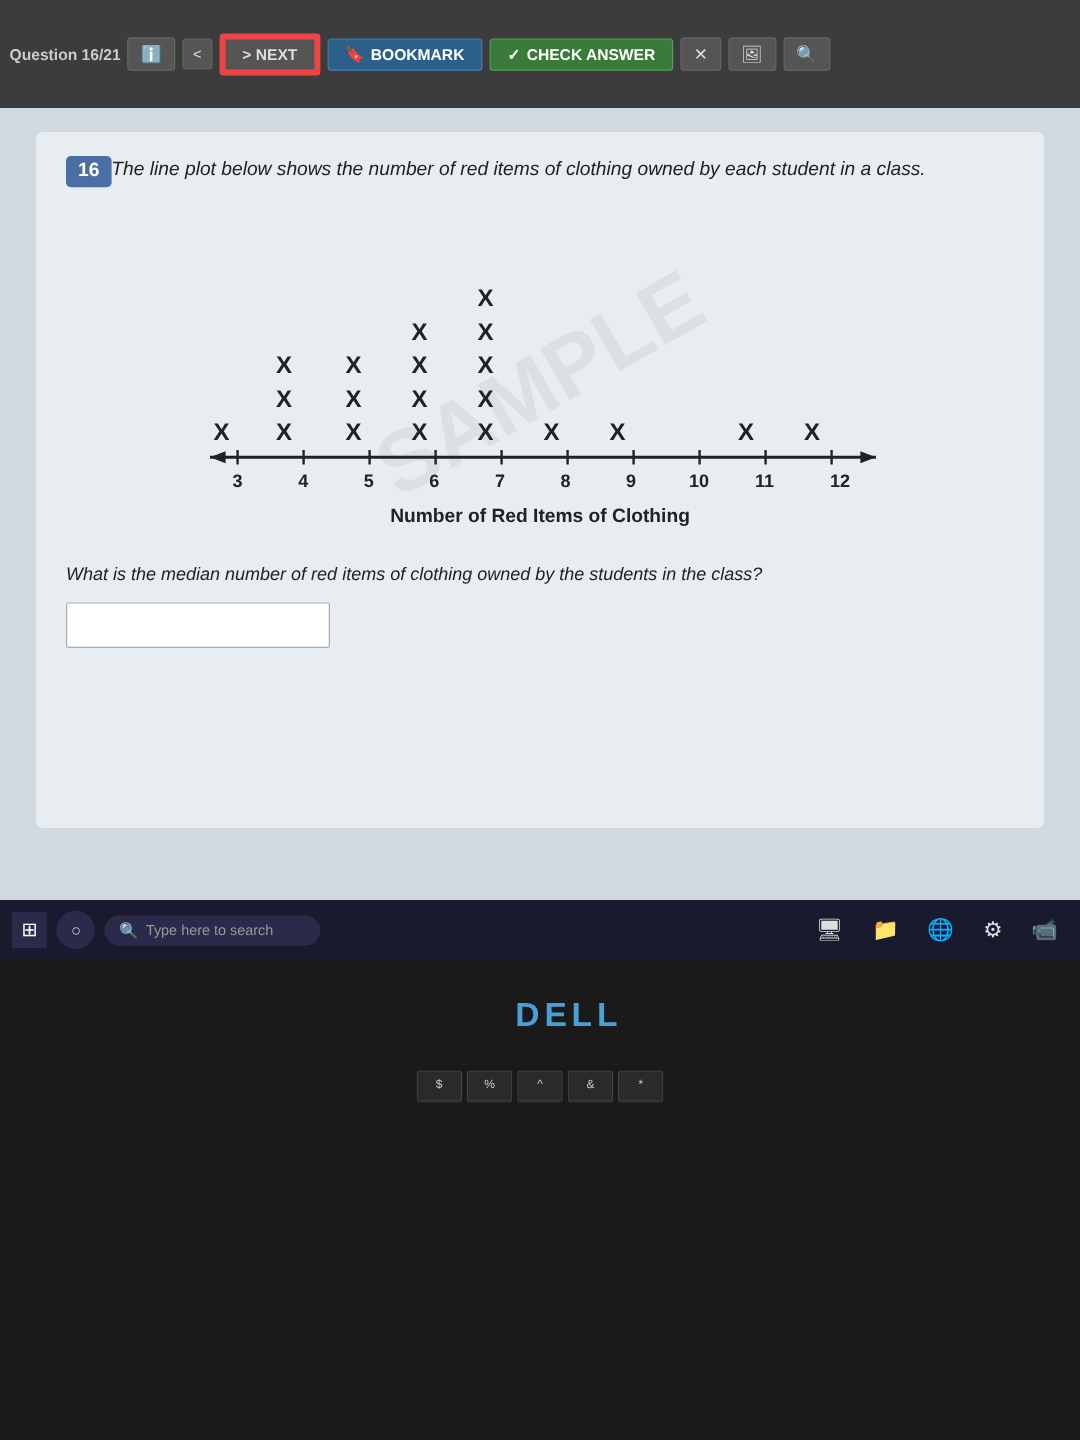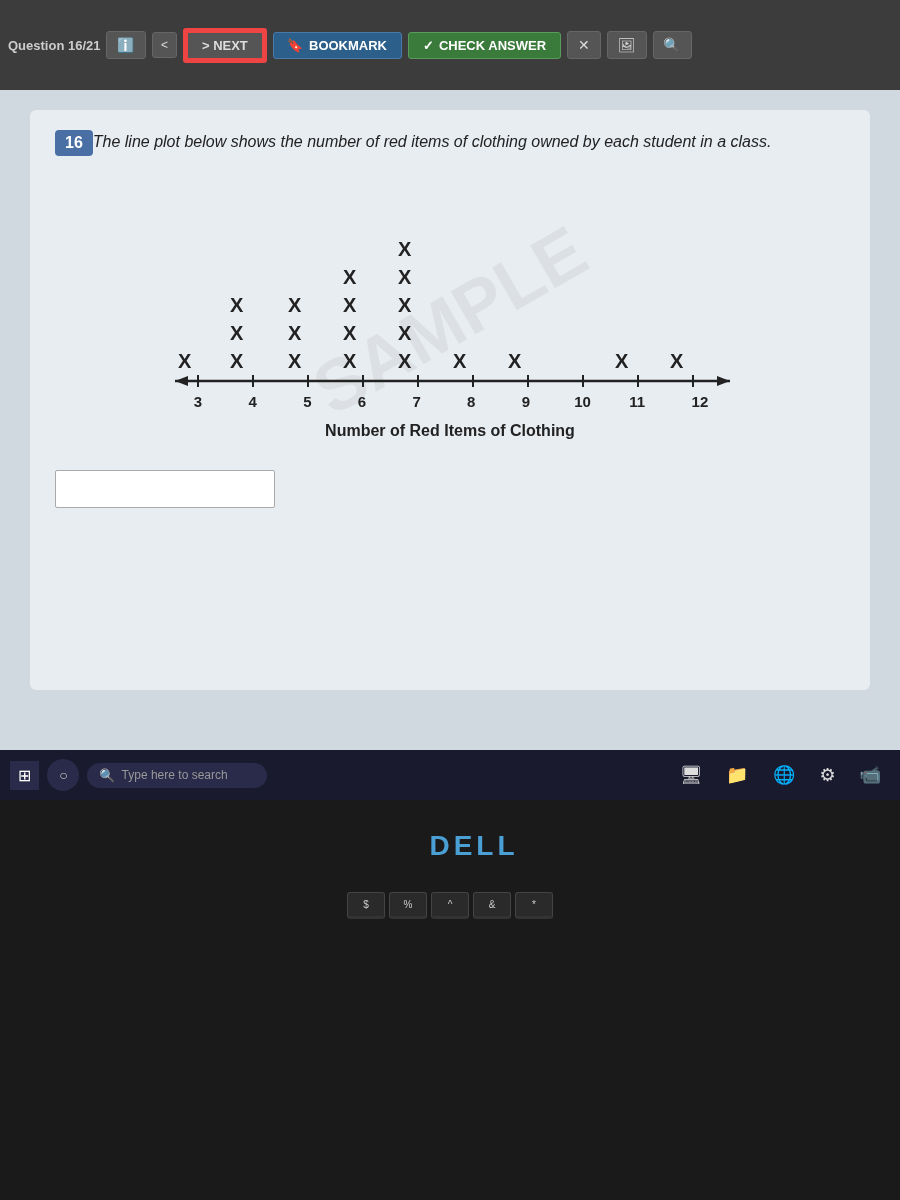--- a/index.html
+++ b/index.html
@@ -407,20 +407,21 @@
           <span style="font-size:15px;font-weight:bold;color:#222;width:24px;text-align:center;">10</span>
           <span style="font-size:15px;font-weight:bold;color:#222;width:24px;text-align:left;">11</span>
           <span style="font-size:15px;font-weight:bold;color:#222;width:24px;text-align:center;">12</span>
         </div>
       </div>
 
       <div class="axis-title">Number of Red Items of Clothing</div>
     </div>
 
     
+    <p class="sub-question">What is the median number of red items of clothing owned by the students in the class?</p>
 
     
     <input type="text" class="answer-input" placeholder="" style="">
 
   </div>
 </div>
 
 <div class="taskbar">
   <button class="taskbar-start">⊞</button>
   <button style="background:#2a2a4a;border:none;color:#ccc;border-radius:50%;width:32px;height:32px;cursor:pointer;font-size:14px;">○</button>

